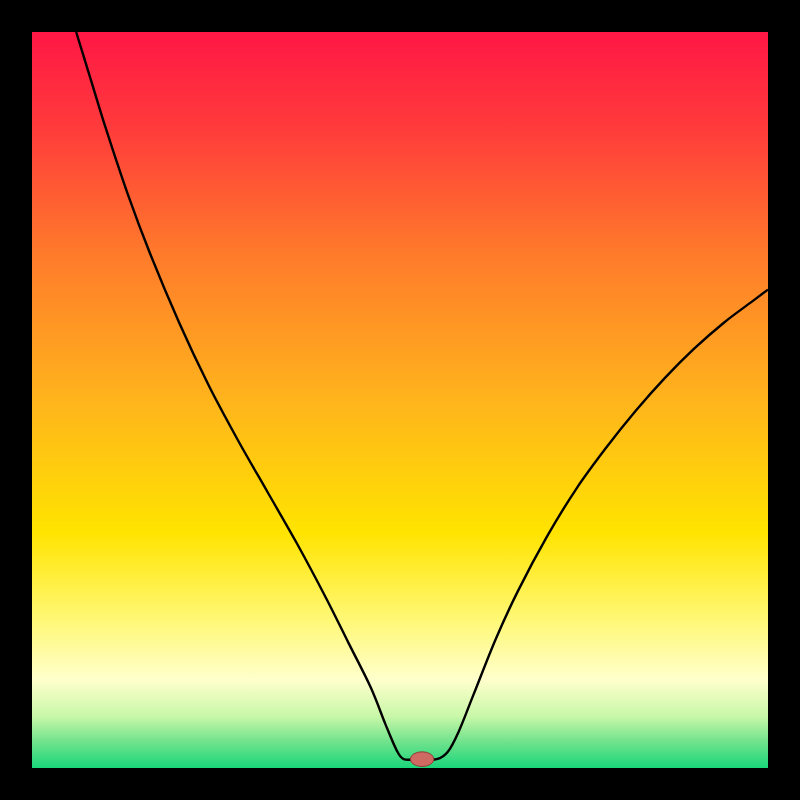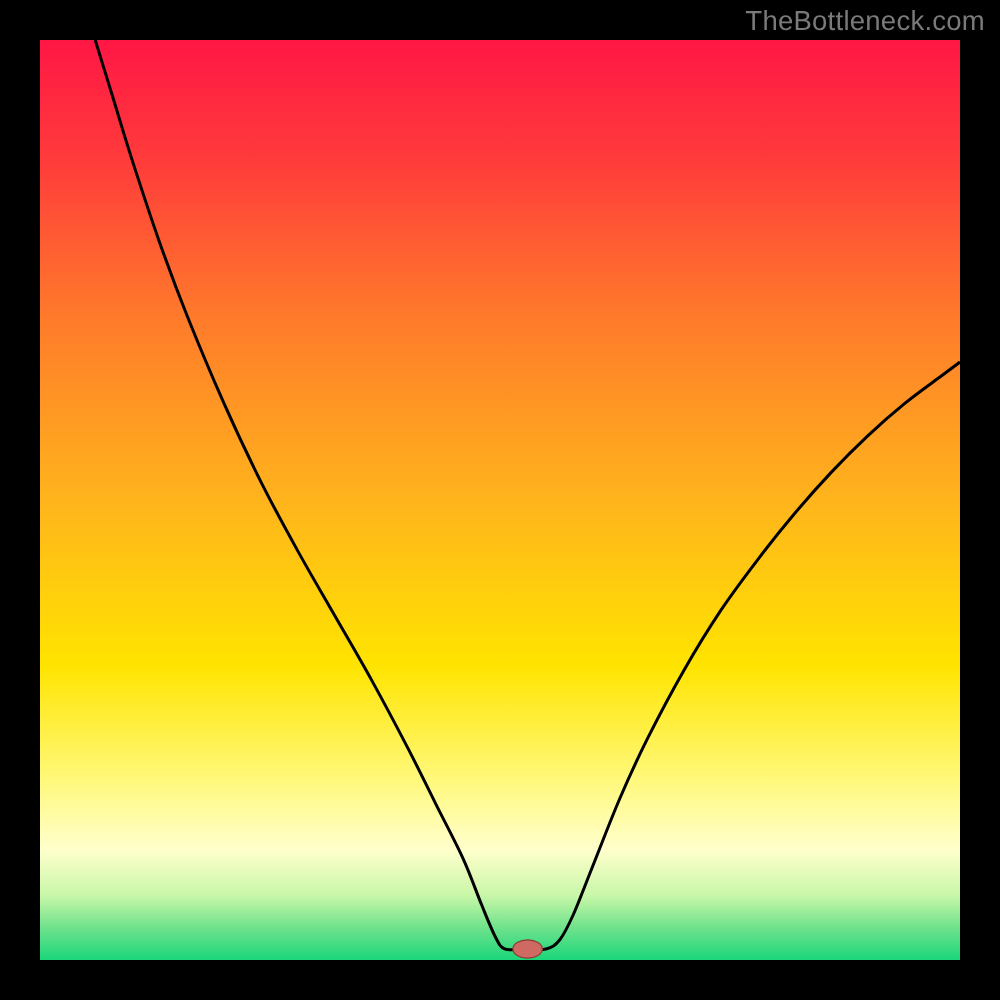--- a/index.html
+++ b/index.html
@@ -37,21 +37,20 @@
     height: 736px;
   }
   svg {
     display: block;
   }
 </style>
 </head>
 <body>
 
 <div class="frame">
-  <div class="watermark">TheBottleneck.com</div>
   <div class="plot-wrap">
     <svg id="chart-svg" width="736" height="736" viewBox="0 0 736 736">
       <defs>
         <linearGradient id="bg-grad" x1="0" y1="0" x2="0" y2="1">
             <stop offset="0%" stop-color="#ff1745"></stop>
             <stop offset="13%" stop-color="#ff3b3b"></stop>
             <stop offset="30%" stop-color="#ff7a2b"></stop>
             <stop offset="50%" stop-color="#ffb41c"></stop>
             <stop offset="68%" stop-color="#ffe400"></stop>
             <stop offset="80%" stop-color="#fff877"></stop>

